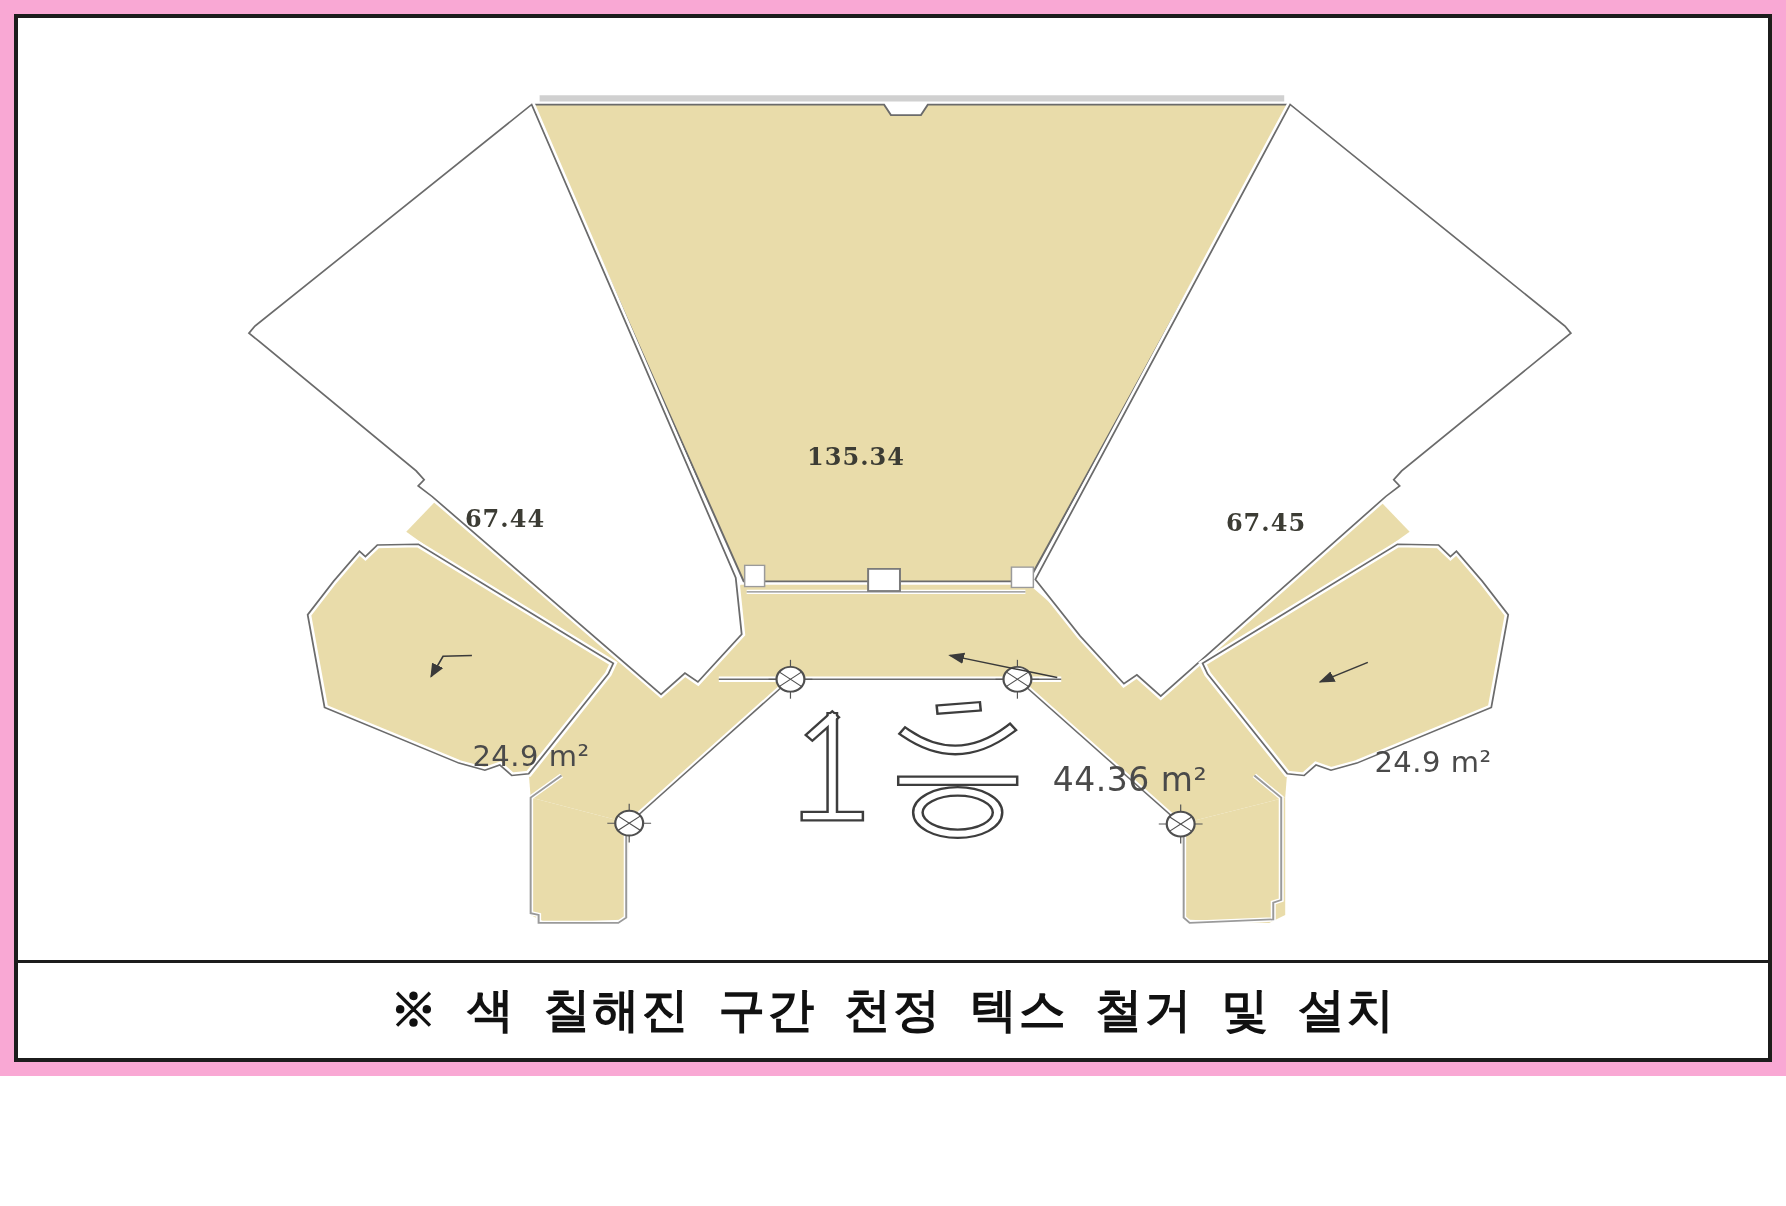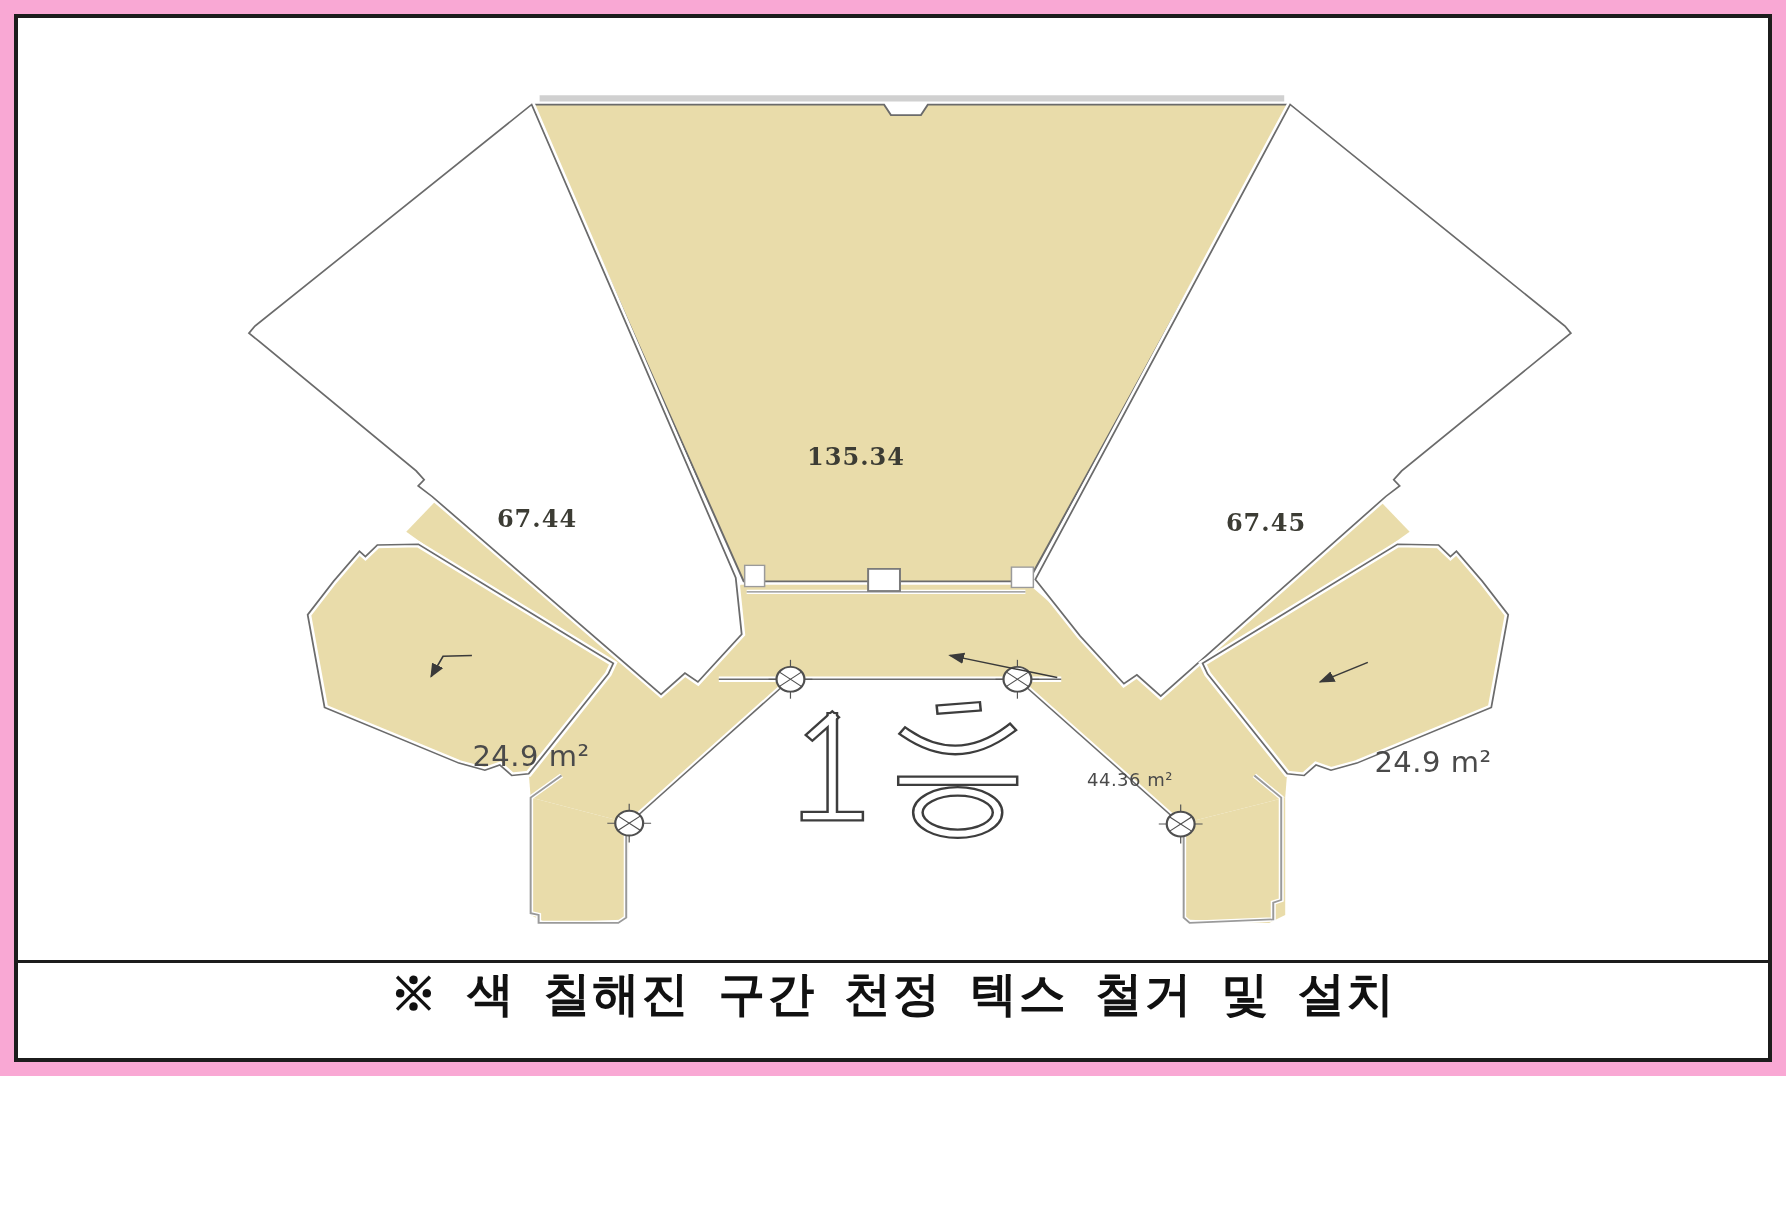--- a/index.html
+++ b/index.html
@@ -17,25 +17,25 @@
     color:#3a3a3a;white-space:nowrap;pointer-events:none;
   }
   .area-num{
     font-family:"DejaVu Serif","Liberation Serif",serif;
     font-weight:bold;font-size:24px;letter-spacing:1px;color:#3c3c34;
   }
   .sq-label{
     font-family:"DejaVu Sans","Liberation Sans",sans-serif;
     font-size:29px;color:#4a4a4a;letter-spacing:0.5px;
   }
-  .sq-label-big{font-size:18px;}
+  .sq-label-big{font-size:33px;}
   #caption-band{
     position:absolute;left:0;right:0;bottom:0;height:95px;
     border-top:3px solid #1c1c1c;
-    display:flex;align-items:flex-start;justify-content:center;
+    display:flex;align-items:center;justify-content:center;
     background:#ffffff;
   }
   #caption-text{
     font-family:"Liberation Serif","DejaVu Serif",serif;
     font-size:47px;font-weight:600;color:#111111;
     letter-spacing:2px;word-spacing:14px;
   }
   .visually-hidden{
     position:absolute;width:1px;height:1px;overflow:hidden;
     clip:rect(0 0 0 0);white-space:nowrap;
@@ -163,21 +163,21 @@
           <path d="M806,918 L858,918"></path>
           <path d="M942,797 L976,794"></path>
           <path d="M906,824 Q958,864 1010,820"></path>
           <path d="M903,878 L1013,878"></path>
           <ellipse cx="958" cy="914" rx="40" ry="24"></ellipse>
         </g>
       </g>
     </svg>
 
     <div class="label area-num" style="left:838px;top:438px;">135.34</div>
-    <div class="label area-num" style="left:519px;top:500px;">67.44</div>
+    <div class="label area-num" style="left:487px;top:500px;">67.44</div>
     <div class="label area-num" style="left:1248px;top:504px;text-align:center;">67.45</div>
     <div class="label sq-label sq-label-big" style="left:1112px;top:761px;">44.36 m²</div>
     <div class="label sq-label" style="left:513px;top:738px;">24.9 m²</div>
     <div class="label sq-label" style="left:1415px;top:744px;">24.9 m²</div>
 
     <span class="visually-hidden">1층</span>
 
     <div id="caption-band">
       <span id="caption-text">※ 색 칠해진 구간 천정 텍스 철거 및 설치</span>
     </div>

